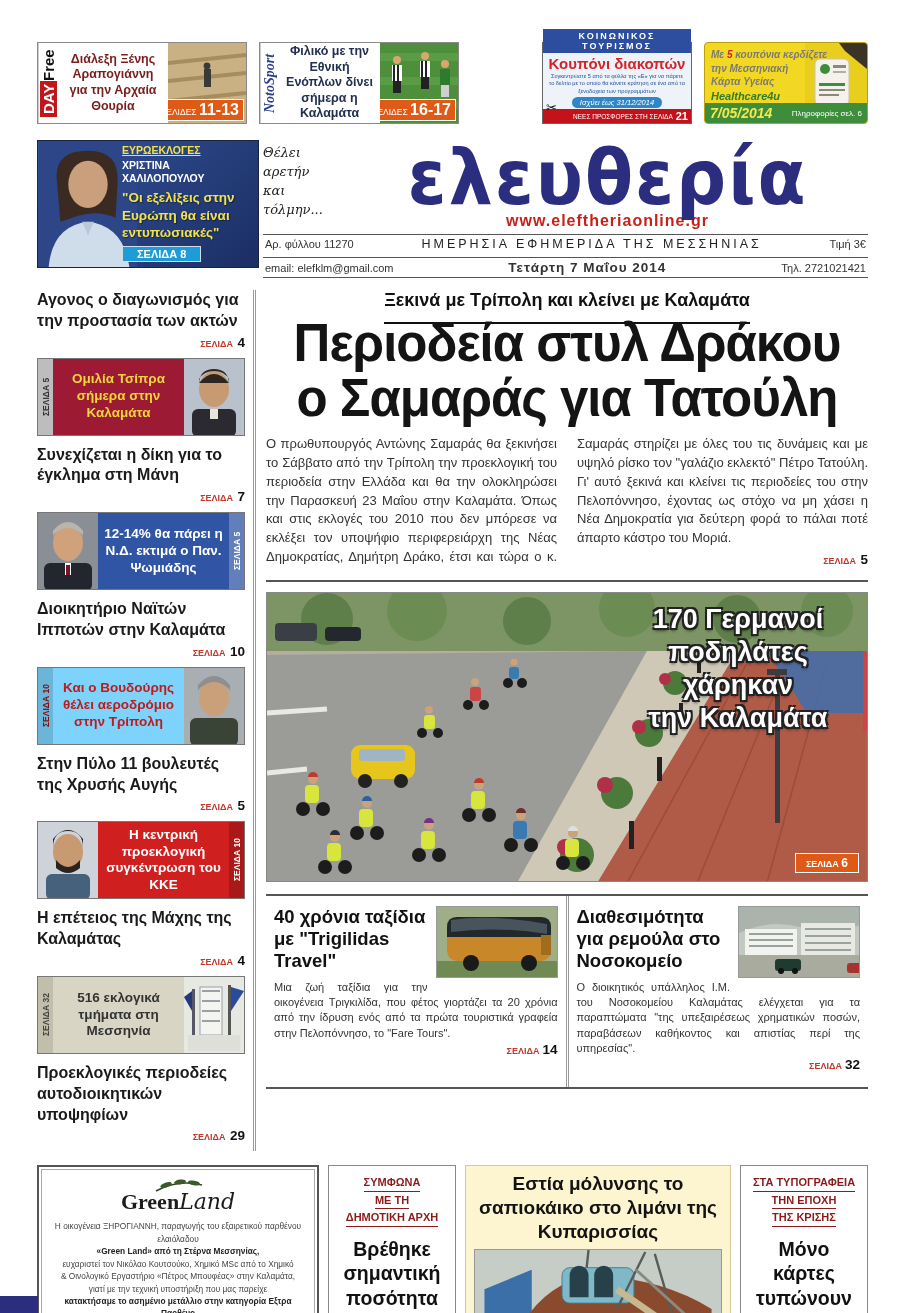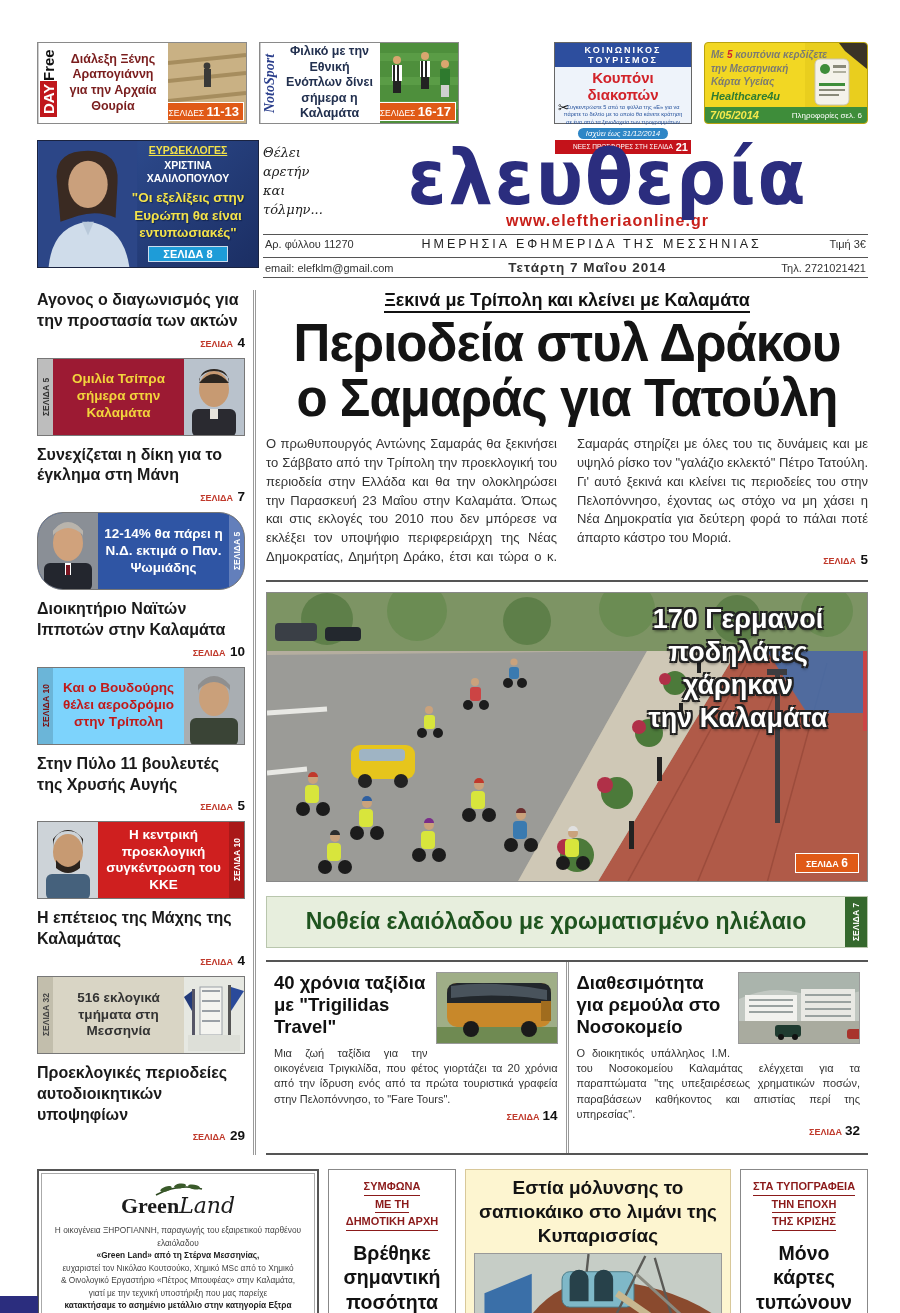--- a/index.html
+++ b/index.html
@@ -17,48 +17,48 @@
   .vbrand .b1 { color:#111; }
   .vbrand .b2 { color:#fff; background:#c0171c; padding:3px 0; }
   .vbrand.noto { color:#2b3f8c; font-family:"Liberation Serif",serif; font-style:italic; font-size:14px; font-weight:bold; }
   .promo-text { flex:1; display:flex; align-items:center; justify-content:center; text-align:center;
                 font-weight:bold; font-size:12.5px; line-height:1.25; padding:2px 4px; }
   .promo.freeday .promo-text { color:#7a1d1d; }
   .promo.notosport .promo-text { color:#22304f; }
   .promo-photo { width:78px; position:relative; overflow:hidden; }
   .pages-tag { position:absolute; right:2px; bottom:2px; background:#e05a17; color:#fff; font-size:8.5px;
                padding:1px 4px; border:1px solid #fff; white-space:nowrap; }
-  .pages-tag b { font-size:13px; }
+  .pages-tag b { font-size:16px; }
 
   
-  .coupon { margin-left:auto; width:138px; border:1px solid #666; background:#eef3fa; display:flex; flex-direction:column; position:relative; }
+  .coupon { margin-left:auto; width:150px; border:1px solid #666; background:#eef3fa; display:flex; flex-direction:column; position:relative;justify-content:flex-end; }
   .coupon-head { background:#2d4e9e; color:#fff; font-weight:bold; font-size:9px; letter-spacing:2px; text-align:center; padding:2px 0; }
   .coupon-title { color:#d2232a; font-weight:bold; font-size:15px; text-align:center; margin:2px 0 1px; }
   .coupon-body { color:#23509b; font-size:5.6px; text-align:center; line-height:1.3; padding:0 6px; }
   .coupon-valid { background:#2e86c6; color:#fff; font-size:7.5px; font-style:italic; border-radius:8px; margin:2px auto 1px; padding:1px 8px; width:max-content; }
   .coupon-foot { margin-top:auto; background:#c4121a; color:#fff; font-size:6.5px; display:flex; align-items:center; justify-content:flex-end; gap:3px; padding:1px 3px; }
   .coupon-foot b { font-size:11px; }
   .scissors { position:absolute; left:3px; bottom:8px; font-size:13px; color:#111; }
 
   
   .hcare { width:164px; background:#f2d723; border:1px solid #b9a20f; border-radius:4px; display:flex; flex-direction:column; position:relative; overflow:hidden; }
   .hc-lines { padding:5px 6px 0; position:relative; z-index:2; }
   .hc-l { font-weight:bold; font-size:10px; color:#7b7b72; line-height:1.35; font-style:italic; }
   .hc-l .num { color:#d2232a; }
   .hc-l.green { color:#2e7d32; font-size:11px; }
   .hc-strip { margin-top:auto; background:#3e8d3a; display:flex; justify-content:space-between; align-items:center; padding:2px 5px; position:relative; z-index:2; }
-  .hc-date { color:#f6e94c; font-weight:bold; font-size:11px; font-style:italic; }
+  .hc-date { color:#f6e94c; font-weight:bold; font-size:14px; font-style:italic; }
   .hc-info { color:#fff; font-size:8px; }
   .hc-art { position:absolute; right:0; top:0; bottom:0; width:62px; z-index:1; }
 
   
   .masthead { display:flex; margin-top:16px; }
   .euroad { width:222px; height:128px; background:linear-gradient(135deg,#33549b,#1b2e63); border:1px solid #1a2340; position:relative; overflow:hidden; color:#fff; }
   .euroad svg { position:absolute; left:0; top:0; height:100%; }
-  .euroad .etxt { position:absolute; right:4px; top:3px; width:132px; text-align:center; }
+  .euroad .etxt { position:absolute; right:4px; top:3px; width:132px; }
   .e-kicker { color:#f3e24a; font-weight:bold; font-size:10.5px; text-decoration:underline; margin-bottom:3px; }
   .e-name { font-weight:bold; font-size:10.5px; line-height:1.25; }
   .e-quote { color:#f3e24a; font-weight:bold; font-size:13.5px; line-height:1.3; margin-top:4px; text-shadow:1px 1px 1px #00113388; }
   .e-btn { display:inline-block; margin-top:4px; background:#1e9cd8; border:1px solid #cde; color:#fff; font-weight:bold; font-size:11px; padding:1px 14px; }
   .mast-right { flex:1; padding-left:4px; position:relative; }
   .mast-top { display:flex; align-items:flex-start; }
   .motto { font-family:"DejaVu Serif", serif; font-style:italic; font-size:13px; color:#222; width:84px; padding-top:4px; line-height:1.45; }
   .logoblock { flex:1; text-align:center; }
   .logotext { font-family:"DejaVu Sans", sans-serif; font-weight:bold; font-size:70px; color:#2b2d7e; letter-spacing:2px; line-height:1.0; transform:scaleY(1.08); transform-origin:top center; }
   .siteurl { color:#c8201a; font-weight:bold; font-size:16px; letter-spacing:1px; margin-top:2px; }
@@ -76,36 +76,36 @@
   .pref .pn { color:#111; font-size:13.5px; font-weight:bold; }
   .s-box { height:78px; border:1px solid #777; display:flex; align-items:stretch; margin-bottom:9px; overflow:hidden; }
   .vstrip { writing-mode:vertical-rl; transform:rotate(180deg); display:flex; align-items:center; justify-content:center;
             font-size:8.5px; font-weight:bold; width:15px; }
   .s-box-text { flex:1; display:flex; align-items:center; justify-content:center; text-align:center;
                 font-weight:bold; font-size:13.5px; line-height:1.25; padding:2px 3px; }
   .s-photo { width:60px; position:relative; overflow:hidden; }
   .s-box.maroon { background:#9c1a33; }
   .s-box.maroon .vstrip { background:#bdbdbd; color:#333; }
   .s-box.maroon .s-box-text { color:#f2d43c; }
-  .s-box.blue { background:#2f55a4;border-radius:26px; }
+  .s-box.blue { background:#2f55a4; }
   .s-box.blue .vstrip { background:rgba(255,255,255,.25); color:#fff; }
   .s-box.blue .s-box-text { color:#fff; }
   .s-box.yellow { background:#7dd3fc; }
   .s-box.yellow .vstrip { background:rgba(0,0,0,.14); color:#7a1010; }
   .s-box.yellow .s-box-text { color:#c01a1a; }
   .s-box.red { background:#cf1f1f; }
   .s-box.red .vstrip { background:rgba(0,0,0,.18); color:#fff; }
   .s-box.red .s-box-text { color:#fff; }
   .s-box.beige { background:#d9d5c5; }
   .s-box.beige .vstrip { background:#c2beac; color:#444; }
   .s-box.beige .s-box-text { color:#333; }
 
   .main { flex:1; padding-left:10px; }
   .kicker { text-align:center; font-weight:bold; font-size:18px; color:#111; }
-  .kicker span { border-bottom:2px solid #111; padding-bottom:1px; }
+  .kicker span { border-bottom:2px solid #111; padding-bottom:12px; }
   .headline { text-align:center; font-weight:800; font-size:51px; letter-spacing:-1px; color:#141414; line-height:1.04; margin-top:4px; transform:scaleY(1.04); transform-origin:top center; }
   .story-body { margin-top:14px; column-count:2; column-gap:20px; font-size:13px; line-height:1.45; color:#333; text-align:justify; }
   .story-pref { text-align:right; margin-top:-17px; }
   .mainrule { border-top:2px solid #555; margin:12px 0 10px; }
 
   .bigphoto { height:290px; position:relative; border:1px solid #888; overflow:hidden; }
   .overlaytxt { position:absolute; right:14px; top:10px; width:230px; text-align:center; color:#fff; font-weight:800;
                 font-size:27px; line-height:1.22; text-shadow:-2px -2px 0 #222,2px -2px 0 #222,-2px 2px 0 #222,2px 2px 0 #222, 0 3px 3px #0008; }
   .photo-tag { position:absolute; right:8px; bottom:8px; background:#e05a17; border:1px solid #fff; color:#fff;
                font-size:9px; font-weight:bold; padding:2px 10px; }
@@ -516,24 +516,20 @@
         </svg>
         <div class="overlaytxt">
           <div>170 Γερμανοί</div>
           <div>ποδηλάτες</div>
           <div>χάρηκαν</div>
           <div>την Καλαμάτα</div>
         </div>
         <span class="photo-tag"><span>ΣΕΛΙΔΑ</span> <b>6</b></span>
       </div>
 
-      <div class="greenstrip">
-        <div class="gs-text">Νοθεία ελαιόλαδου με χρωματισμένο ηλιέλαιο</div>
-        <div class="gs-tab">ΣΕΛΙΔΑ 7</div>
-      </div>
 
       <div class="midrow">
         <div class="midstory">
           <div class="ms-photo">
             <svg width="122" height="72" viewBox="0 0 122 72" preserveAspectRatio="none">
               <rect width="122" height="72" fill="#9fae87"></rect>
               <rect y="54" width="122" height="18" fill="#6f8a52"></rect>
               <rect x="10" y="10" width="104" height="44" rx="10" fill="#c8882a"></rect>
               <path d="M10 30 H114 V20 Q114 10 104 10 H20 Q10 10 10 20 Z" fill="#22272c"></path>
               <path d="M14 13 q40 -6 96 4 l0 10 q-50 -8 -96 -2 Z" fill="#49535c"></path>

